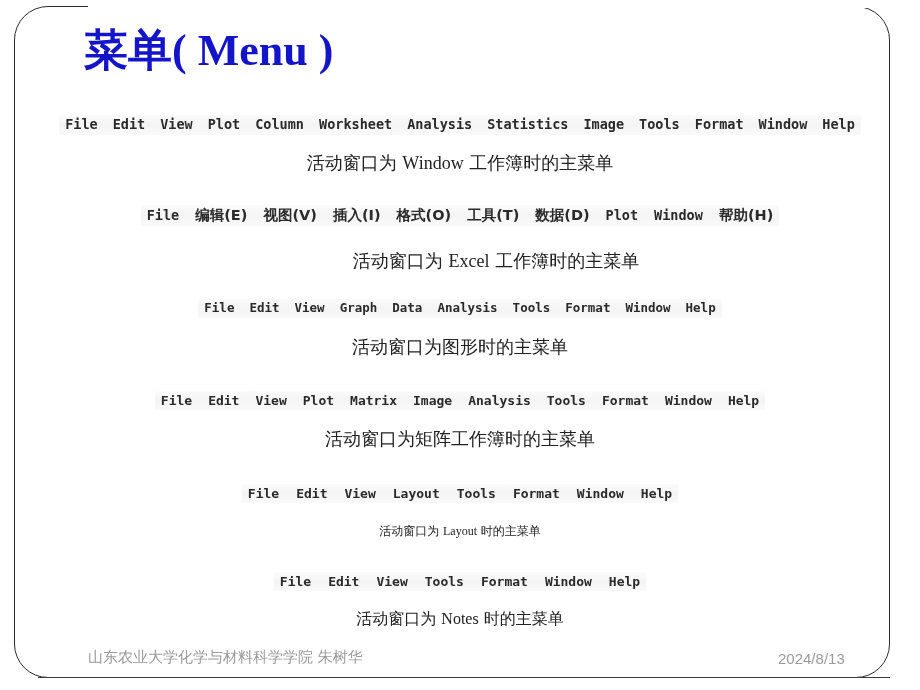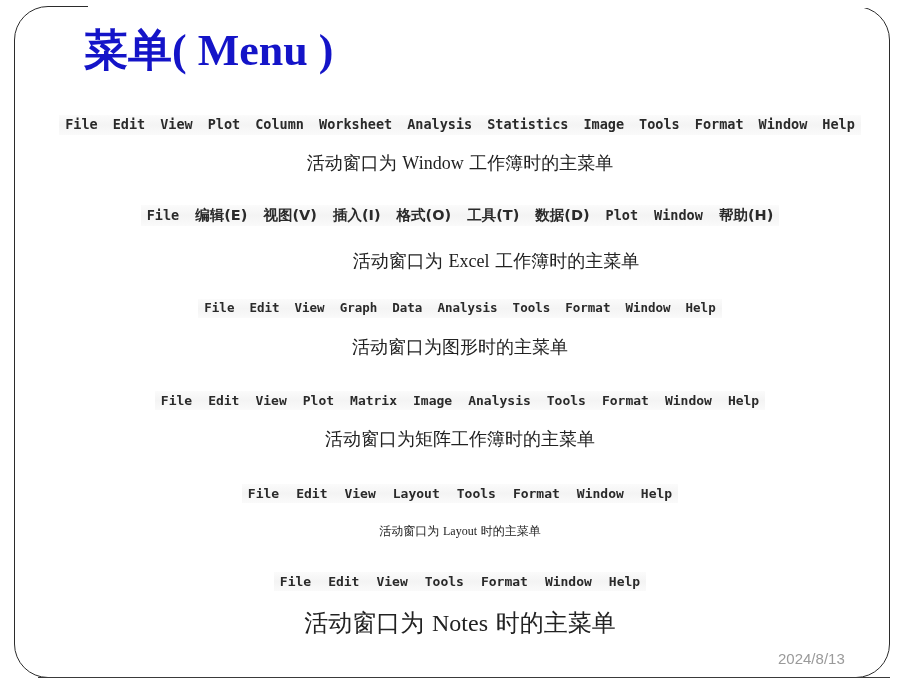--- a/index.html
+++ b/index.html
@@ -147,19 +147,20 @@
       <div class="block" style="top: 46px;"><div class="caption" style="font-size: 18px;"><span>活动窗口为 </span><span class="lat">Window</span><span> 工作簿时的主菜单</span></div></div>
       <div class="block" style="top: 99px;"><div class="menubar" style="font-size: 13.5px;"><span class="mi" style="margin-right: 16px;">File</span><span class="mi" style="margin-right: 16px; font-family: &quot;DejaVu Sans&quot;, sans-serif; font-size: 14.5px;">编辑(E)</span><span class="mi" style="margin-right: 16px; font-family: &quot;DejaVu Sans&quot;, sans-serif; font-size: 14.5px;">视图(V)</span><span class="mi" style="margin-right: 16px; font-family: &quot;DejaVu Sans&quot;, sans-serif; font-size: 14.5px;">插入(I)</span><span class="mi" style="margin-right: 16px; font-family: &quot;DejaVu Sans&quot;, sans-serif; font-size: 14.5px;">格式(O)</span><span class="mi" style="margin-right: 16px; font-family: &quot;DejaVu Sans&quot;, sans-serif; font-size: 14.5px;">工具(T)</span><span class="mi" style="margin-right: 16px; font-family: &quot;DejaVu Sans&quot;, sans-serif; font-size: 14.5px;">数据(D)</span><span class="mi" style="margin-right: 16px;">Plot</span><span class="mi" style="margin-right: 16px;">Window</span><span class="mi" style="margin-right: 0px; font-family: &quot;DejaVu Sans&quot;, sans-serif; font-size: 14.5px;">帮助(H)</span></div></div>
       <div class="block" style="top: 144px; margin-left: 36px;"><div class="caption" style="font-size: 18px;"><span>活动窗口为 </span><span class="lat">Excel</span><span> 工作簿时的主菜单</span></div></div>
       <div class="block" style="top: 192px;"><div class="menubar" style="font-size: 12.5px;"><span class="mi" style="margin-right: 15px;">File</span><span class="mi" style="margin-right: 15px;">Edit</span><span class="mi" style="margin-right: 15px;">View</span><span class="mi" style="margin-right: 15px;">Graph</span><span class="mi" style="margin-right: 15px;">Data</span><span class="mi" style="margin-right: 15px;">Analysis</span><span class="mi" style="margin-right: 15px;">Tools</span><span class="mi" style="margin-right: 15px;">Format</span><span class="mi" style="margin-right: 15px;">Window</span><span class="mi" style="margin-right: 0px;">Help</span></div></div>
       <div class="block" style="top: 230px; text-decoration: underline;"><div class="caption" style="font-size: 18px;"><span>活动窗口为图形时的主菜单</span></div></div>
       <div class="block" style="top: 285px;"><div class="menubar" style="font-size: 13px;"><span class="mi" style="margin-right: 16px;">File</span><span class="mi" style="margin-right: 16px;">Edit</span><span class="mi" style="margin-right: 16px;">View</span><span class="mi" style="margin-right: 16px;">Plot</span><span class="mi" style="margin-right: 16px;">Matrix</span><span class="mi" style="margin-right: 16px;">Image</span><span class="mi" style="margin-right: 16px;">Analysis</span><span class="mi" style="margin-right: 16px;">Tools</span><span class="mi" style="margin-right: 16px;">Format</span><span class="mi" style="margin-right: 16px;">Window</span><span class="mi" style="margin-right: 0px;">Help</span></div></div>
       <div class="block" style="top: 322px;"><div class="caption" style="font-size: 18px; text-align: center;"><span>活动窗口为矩阵工作簿时的主菜单</span></div></div>
       <div class="block" style="top: 378px;"><div class="menubar" style="font-size: 13px;"><span class="mi" style="margin-right: 17px;">File</span><span class="mi" style="margin-right: 17px;">Edit</span><span class="mi" style="margin-right: 17px;">View</span><span class="mi" style="margin-right: 17px;">Layout</span><span class="mi" style="margin-right: 17px;">Tools</span><span class="mi" style="margin-right: 17px;">Format</span><span class="mi" style="margin-right: 17px;">Window</span><span class="mi" style="margin-right: 0px;">Help</span></div></div>
       <div class="block" style="top: 415px;"><div class="caption" style="font-size: 12px;"><span>活动窗口为 </span><span class="lat">Layout</span><span> 时的主菜单</span></div></div>
       <div class="block" style="top: 466px;"><div class="menubar" style="font-size: 13px;"><span class="mi" style="margin-right: 17px;">File</span><span class="mi" style="margin-right: 17px;">Edit</span><span class="mi" style="margin-right: 17px;">View</span><span class="mi" style="margin-right: 17px;">Tools</span><span class="mi" style="margin-right: 17px;">Format</span><span class="mi" style="margin-right: 17px;">Window</span><span class="mi" style="margin-right: 0px;">Help</span></div></div>
-      <div class="block" style="top: 503px;"><div class="caption" style="font-size: 24px;"><span>活动窗口为 </span><span class="lat">Notes</span><span> 时的主菜单</span></div></div>
+      <div class="block" style="top: 503px;"><div class="caption" style="font-size: 16px;"><span>活动窗口为 </span><span class="lat">Notes</span><span> 时的主菜单</span></div></div>
     </div>
 
   <div id="footer-rule"></div>
+  <div id="footer-left">山东农业大学化学与材料科学学院  朱树华</div>
   <div id="footer-right">2024/8/13</div>
 
 </div>
 
 </body></html>

